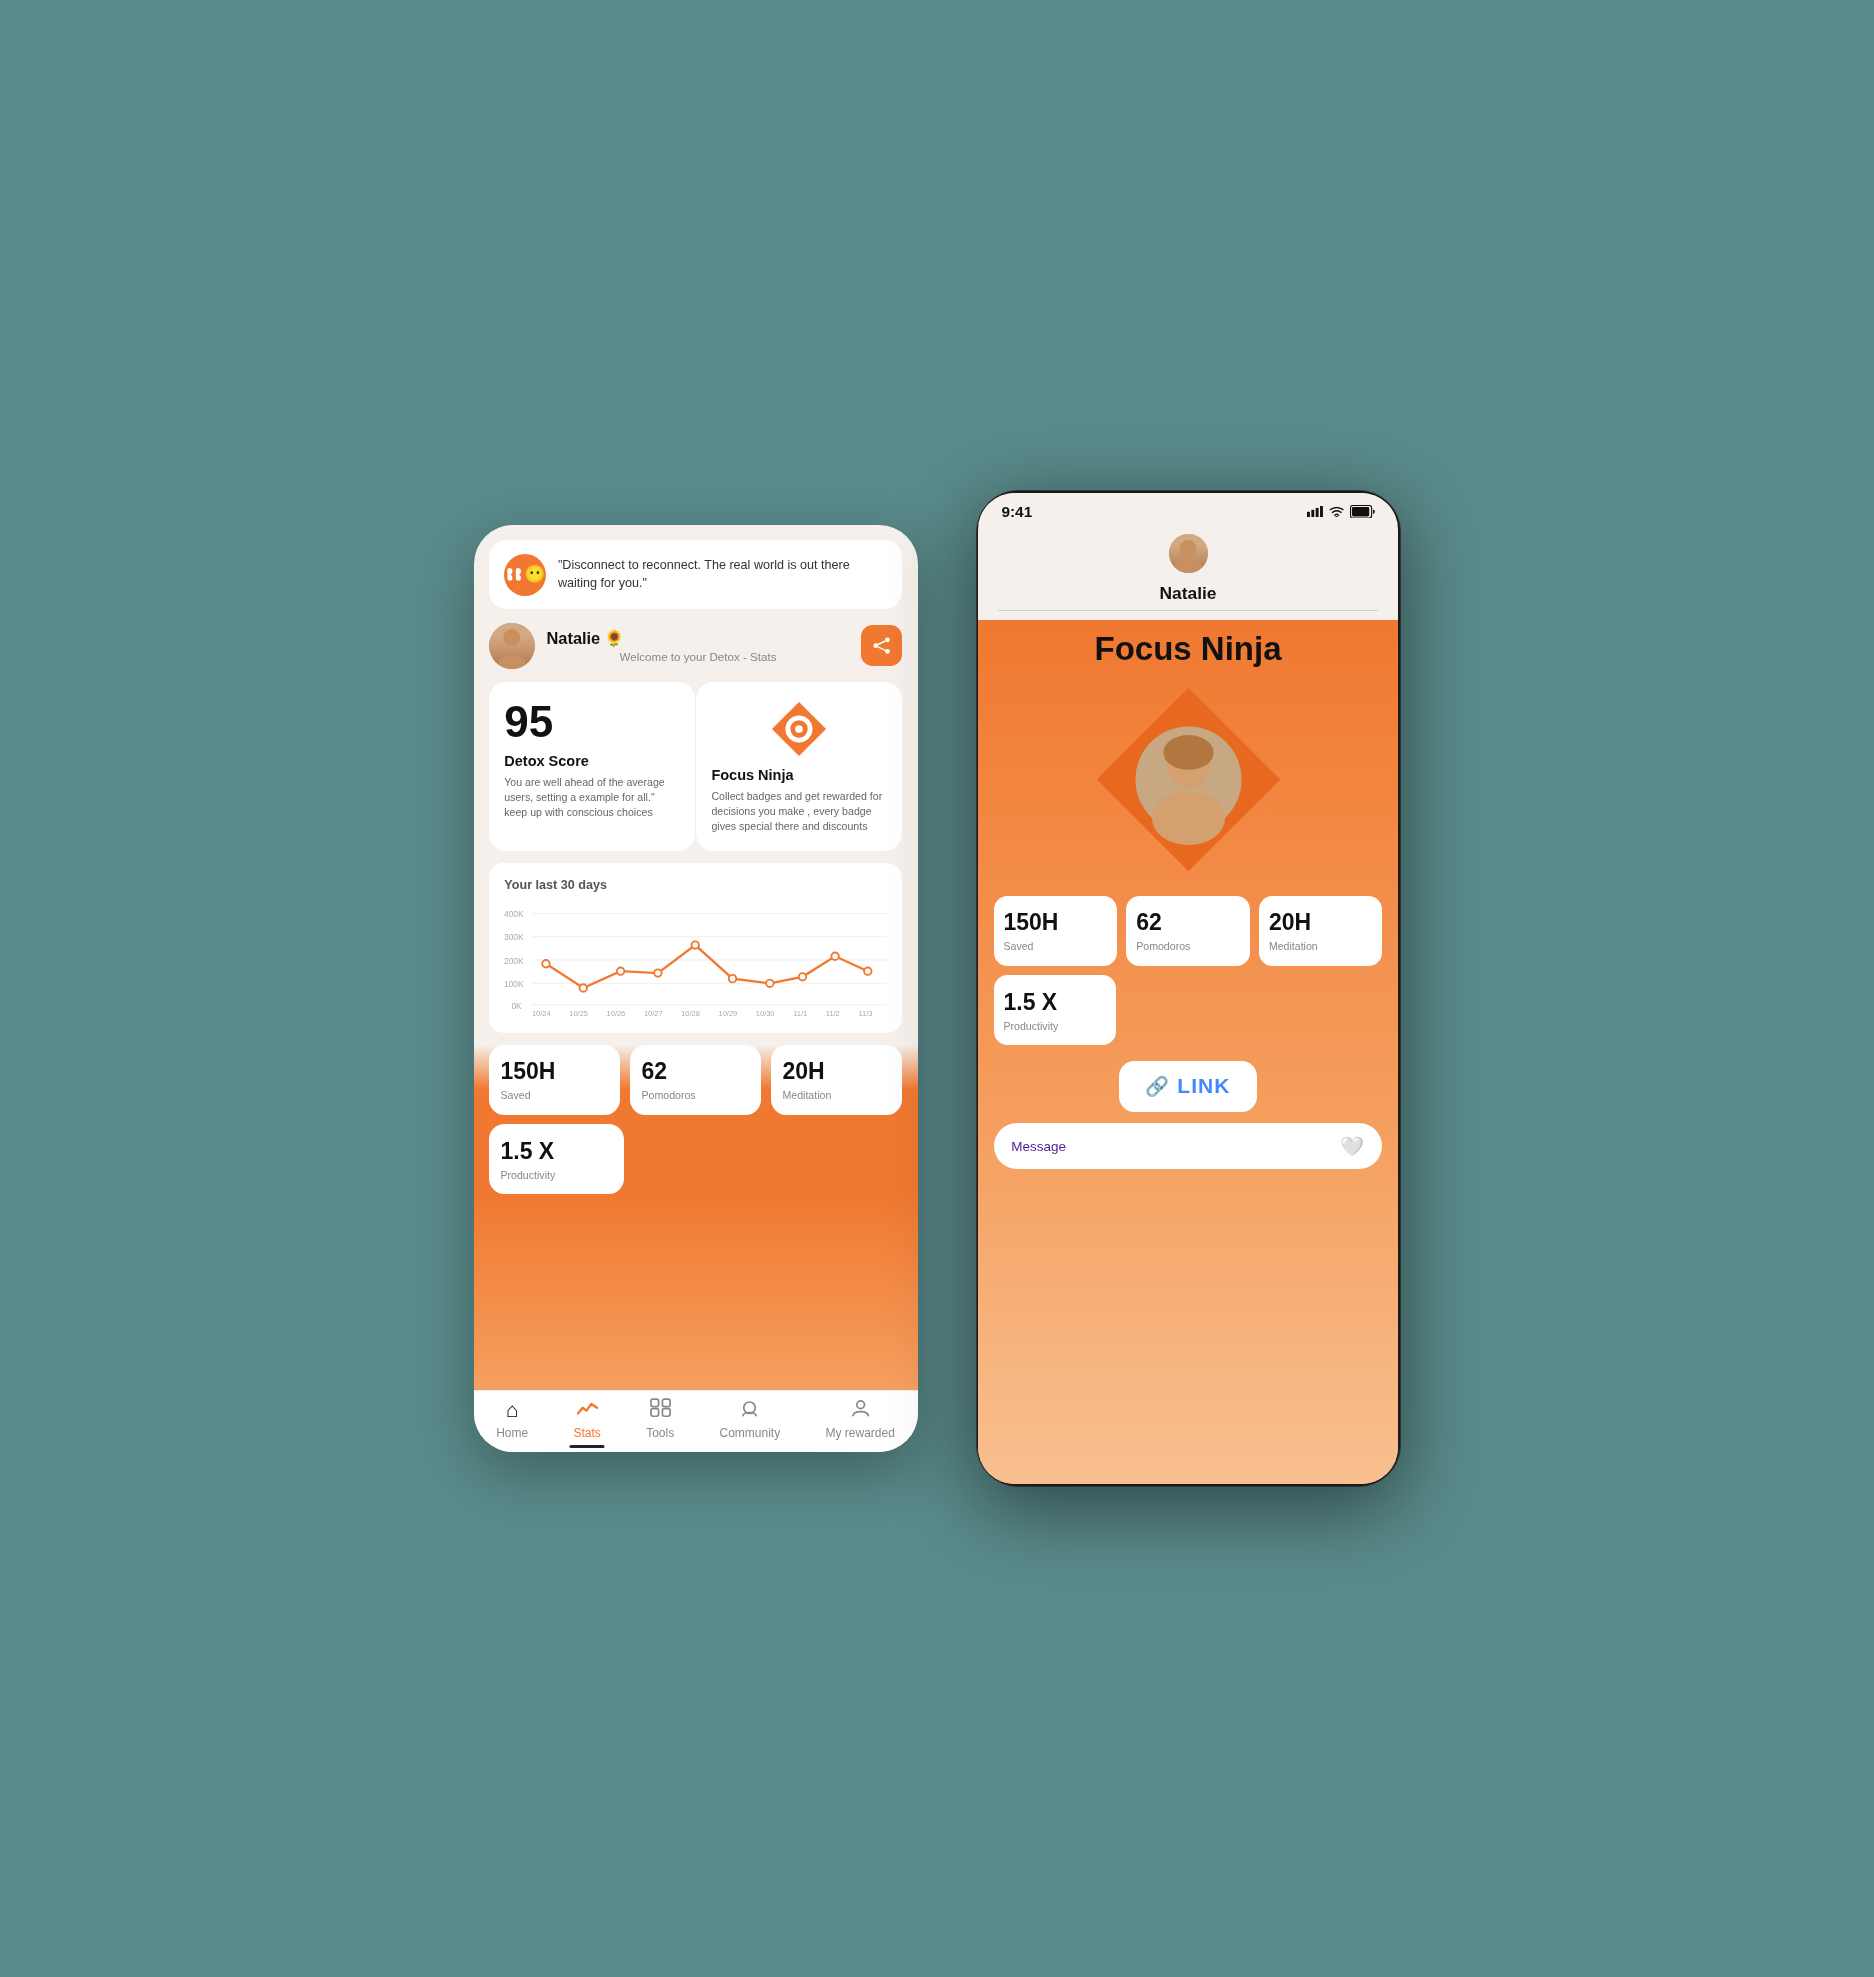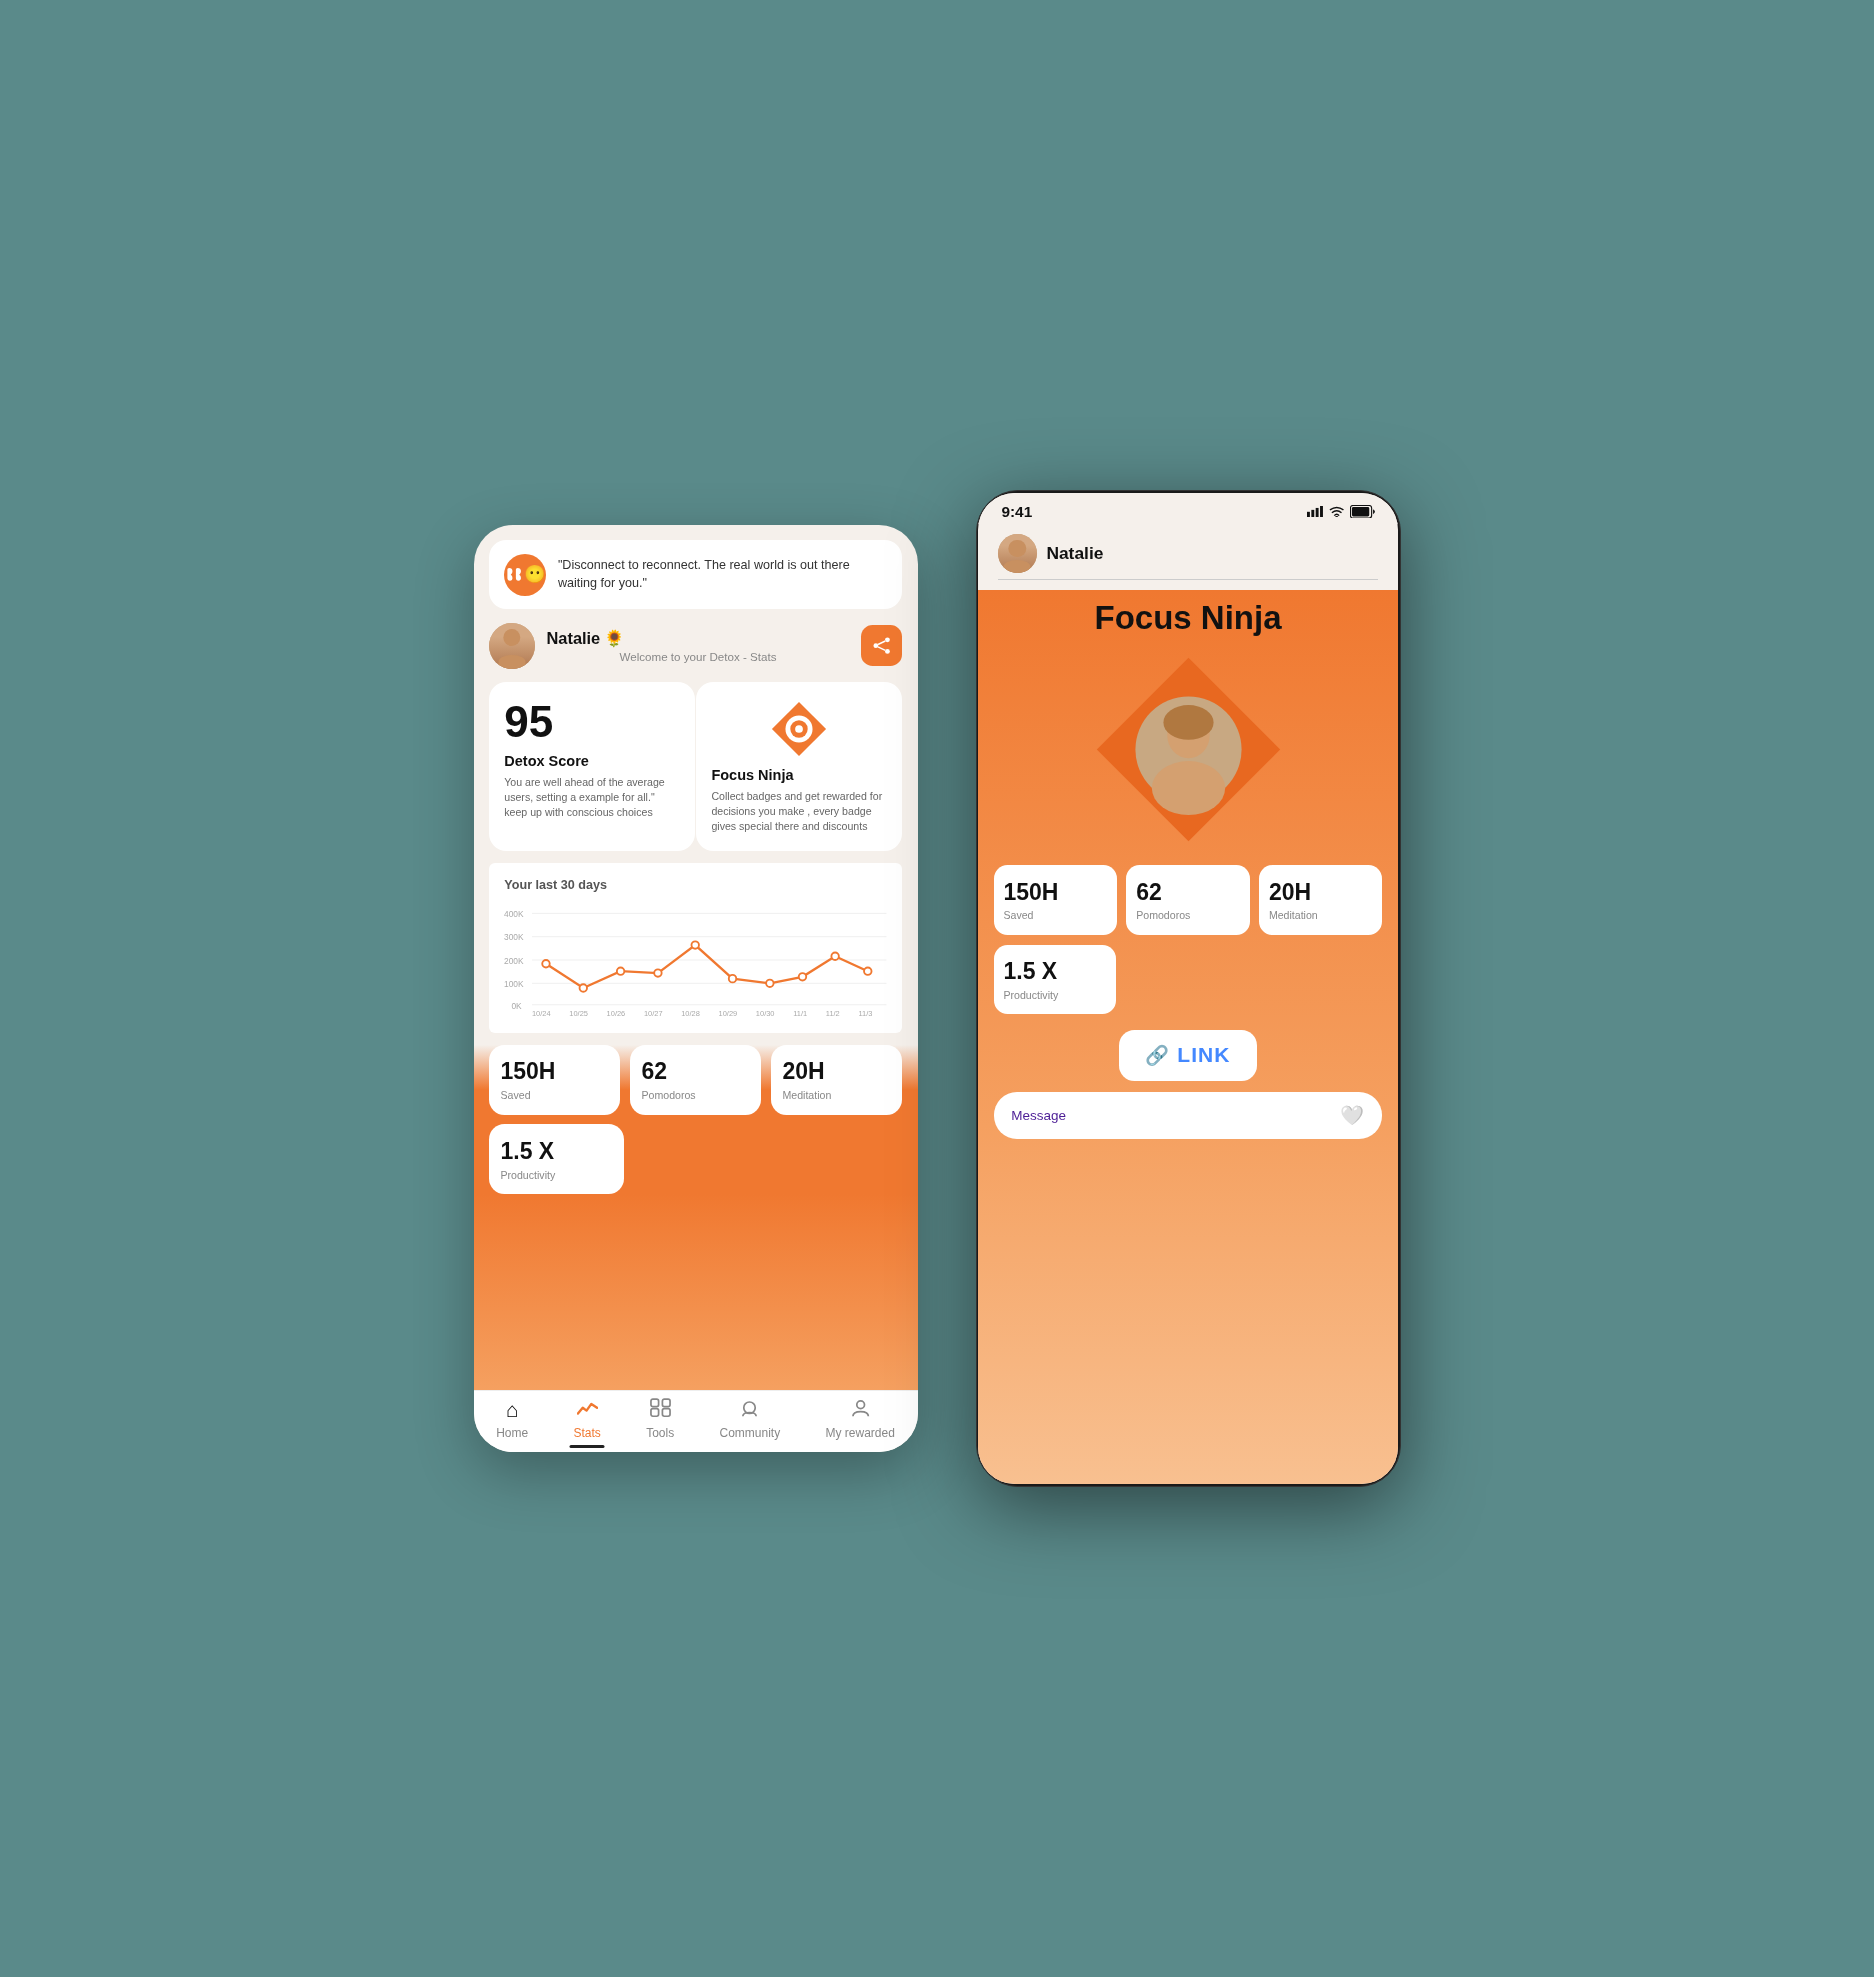--- a/index.html
+++ b/index.html
@@ -133,21 +133,21 @@
     }
     .stat-desc {
       font-size: 10.6px;
       color: #666;
       line-height: 1.4;
     }
 
     
     .chart-section {
       background: white;
-      border-radius: 6px;
+      border-radius: 15px;
       margin: 11.6px 15.4px;
       padding: 15.4px;
     }
     .chart-title {
       font-size: 12.6px;
       font-weight: 600;
       color: #555;
       margin-bottom: 9.7px;
     }
     .chart-area {
@@ -260,20 +260,21 @@
       transform: translateX(-50%);
       top: 1.9px;
     }
 
     
     .right-profile-header {
       display: flex;
       align-items: center;
       padding: 9.7px 19.3px 5.8px;
       gap: 9.7px;
+      flex-direction: column;
     }
     .right-avatar {
       width: 39px;
       height: 39px;
       border-radius: 50%;
       overflow: hidden;
       background: #c8a882;
     }
     .right-name {
       font-size: 17.4px;

